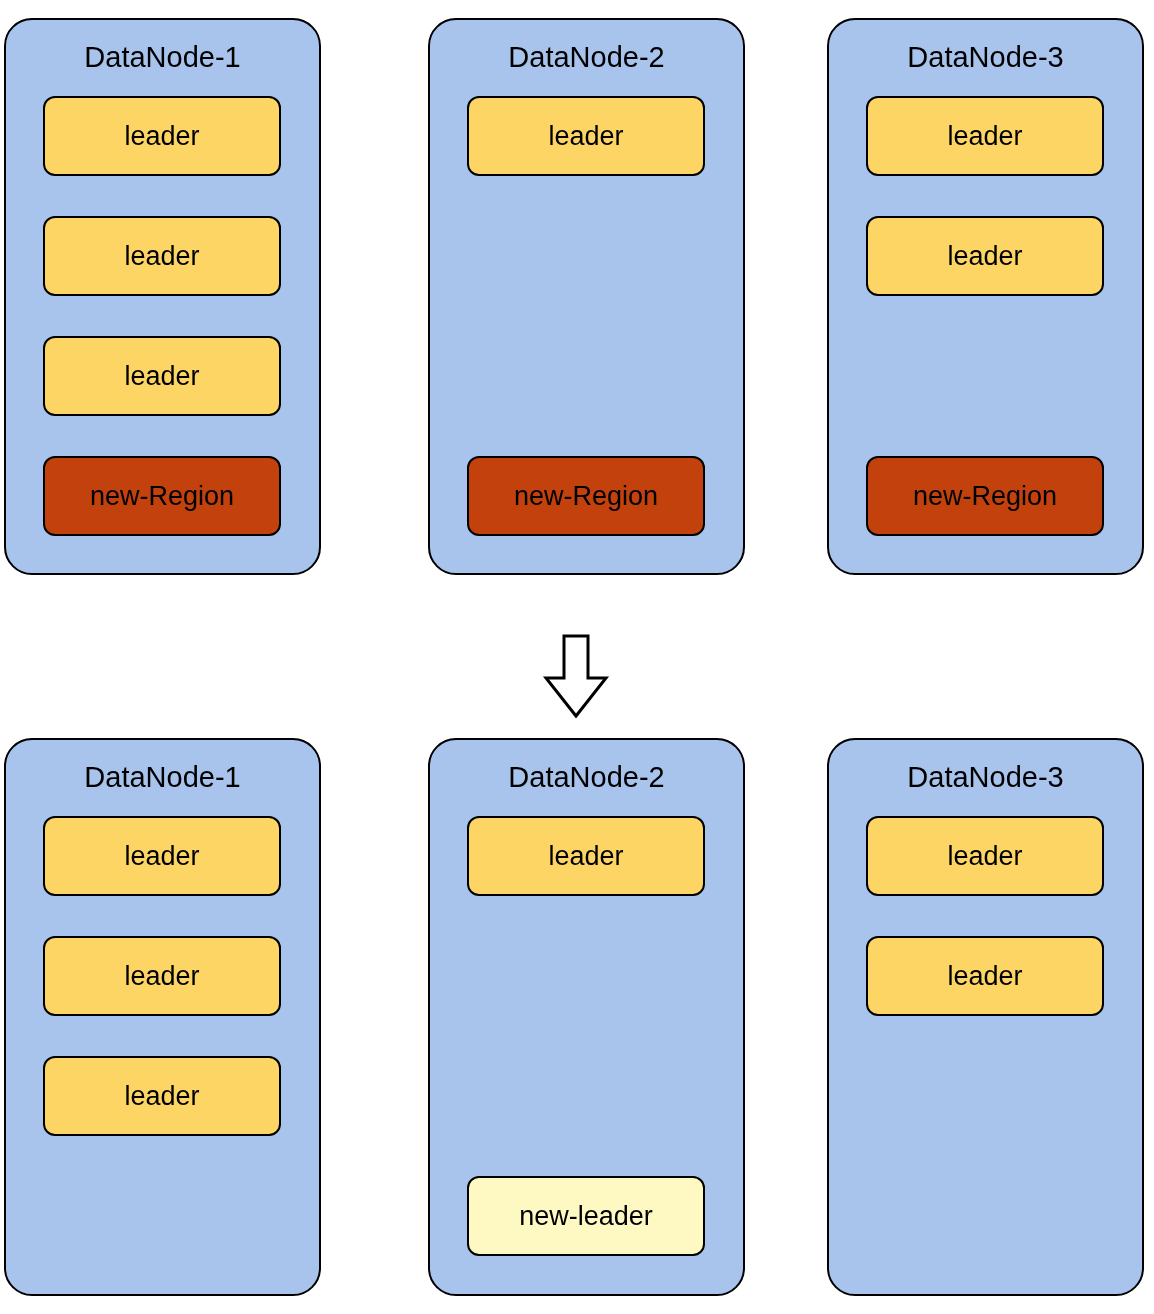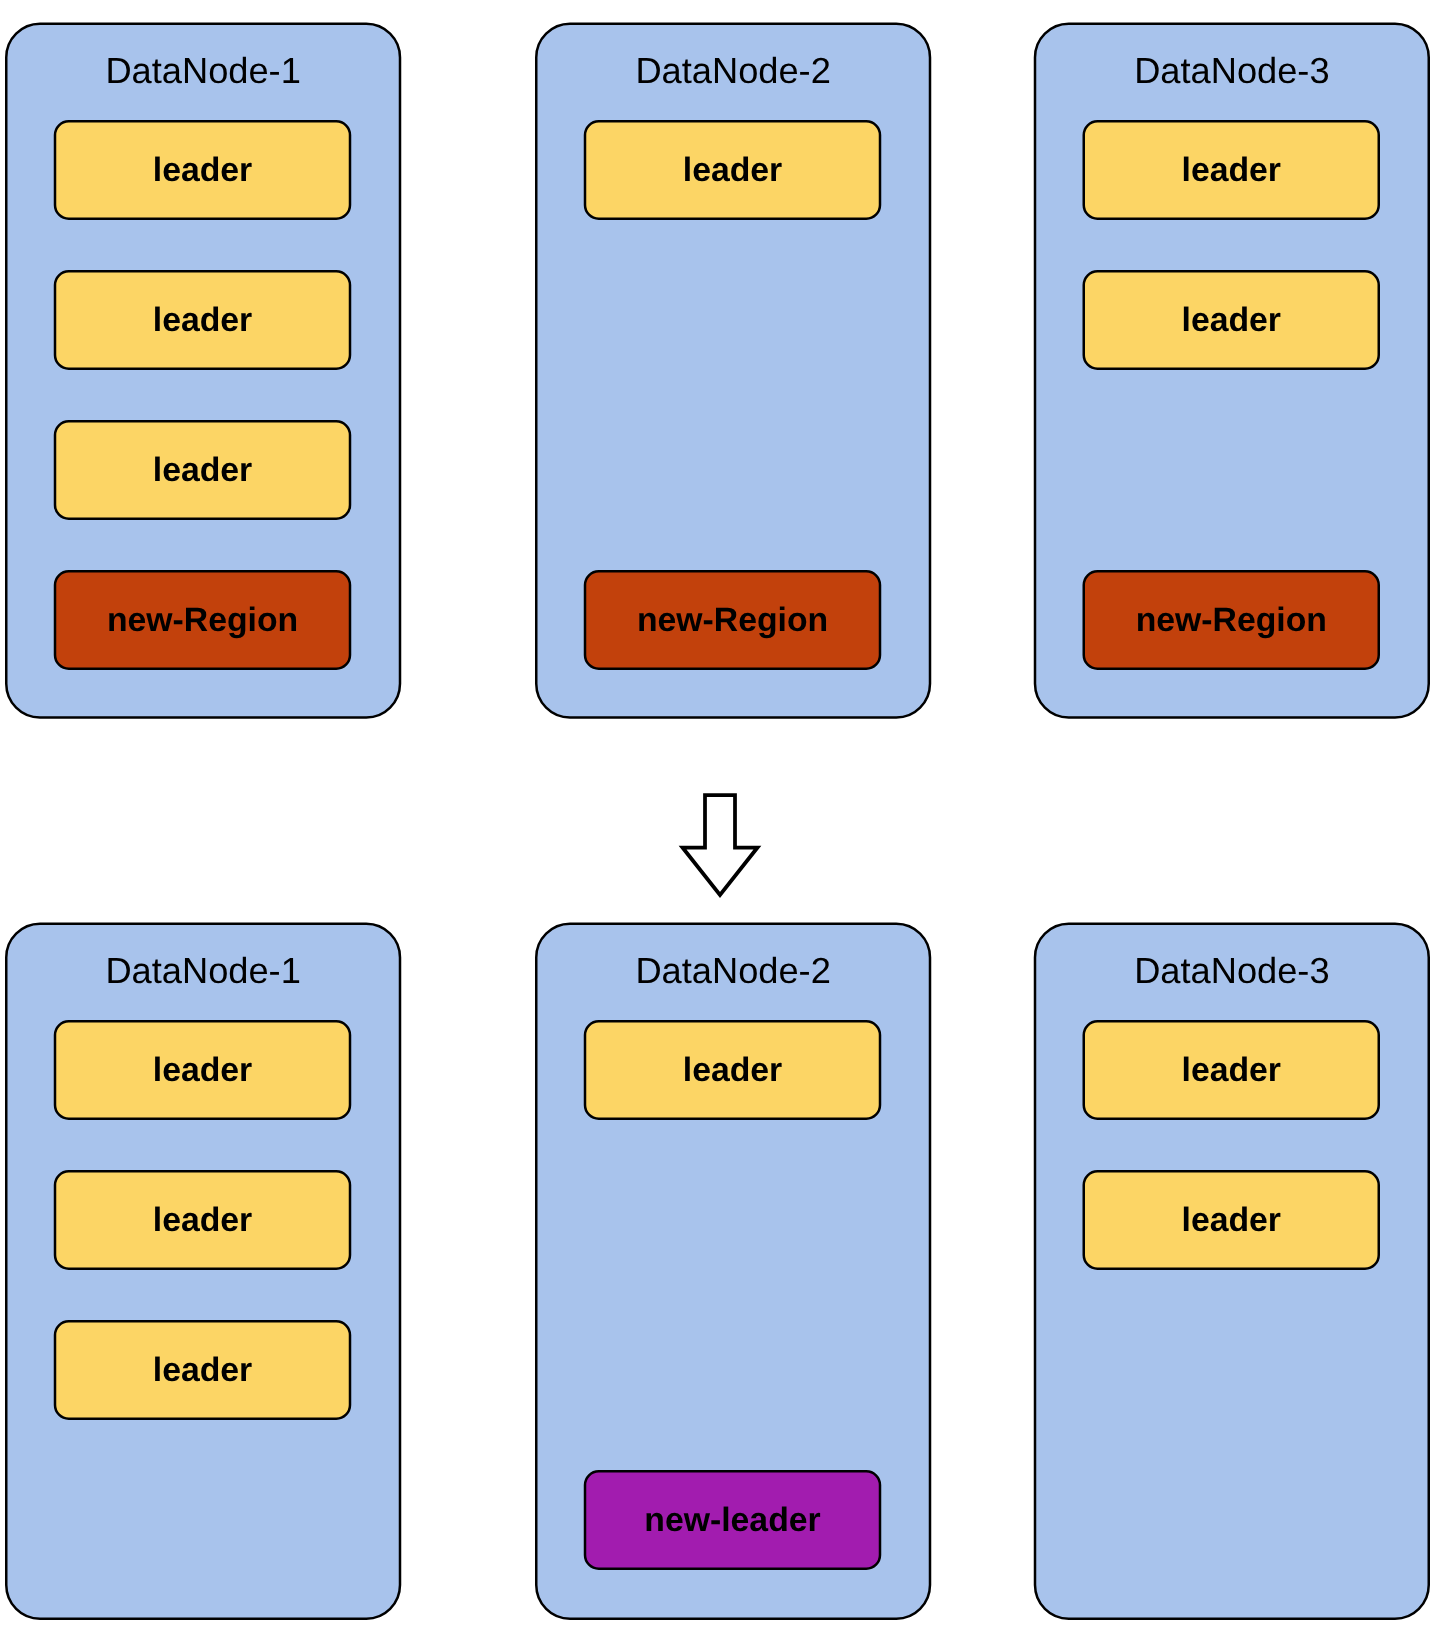--- a/index.html
+++ b/index.html
@@ -54,25 +54,24 @@
     height: 80px;
     box-sizing: border-box;
     border: 2px solid #000000;
     border-radius: 12px;
     display: flex;
     align-items: center;
     justify-content: center;
     font-size: 27px;
     color: #000000;
     white-space: nowrap;
-    font-weight: bold;
   }
   .region-box.kind-leader { background: #FCD565; }
   .region-box.kind-new-region { background: #c2410c; }
-  .region-box.kind-new-leader { background: #a21caf; }
+  .region-box.kind-new-leader { background: #fef9c3; }
 
   
   .slot-0 { top: 76px;  }
   .slot-1 { top: 196px; }
   .slot-2 { top: 316px; }
   .slot-bottom { top: 436px; }
 
   #transition-arrow {
     position: absolute;
     left: 540px;

